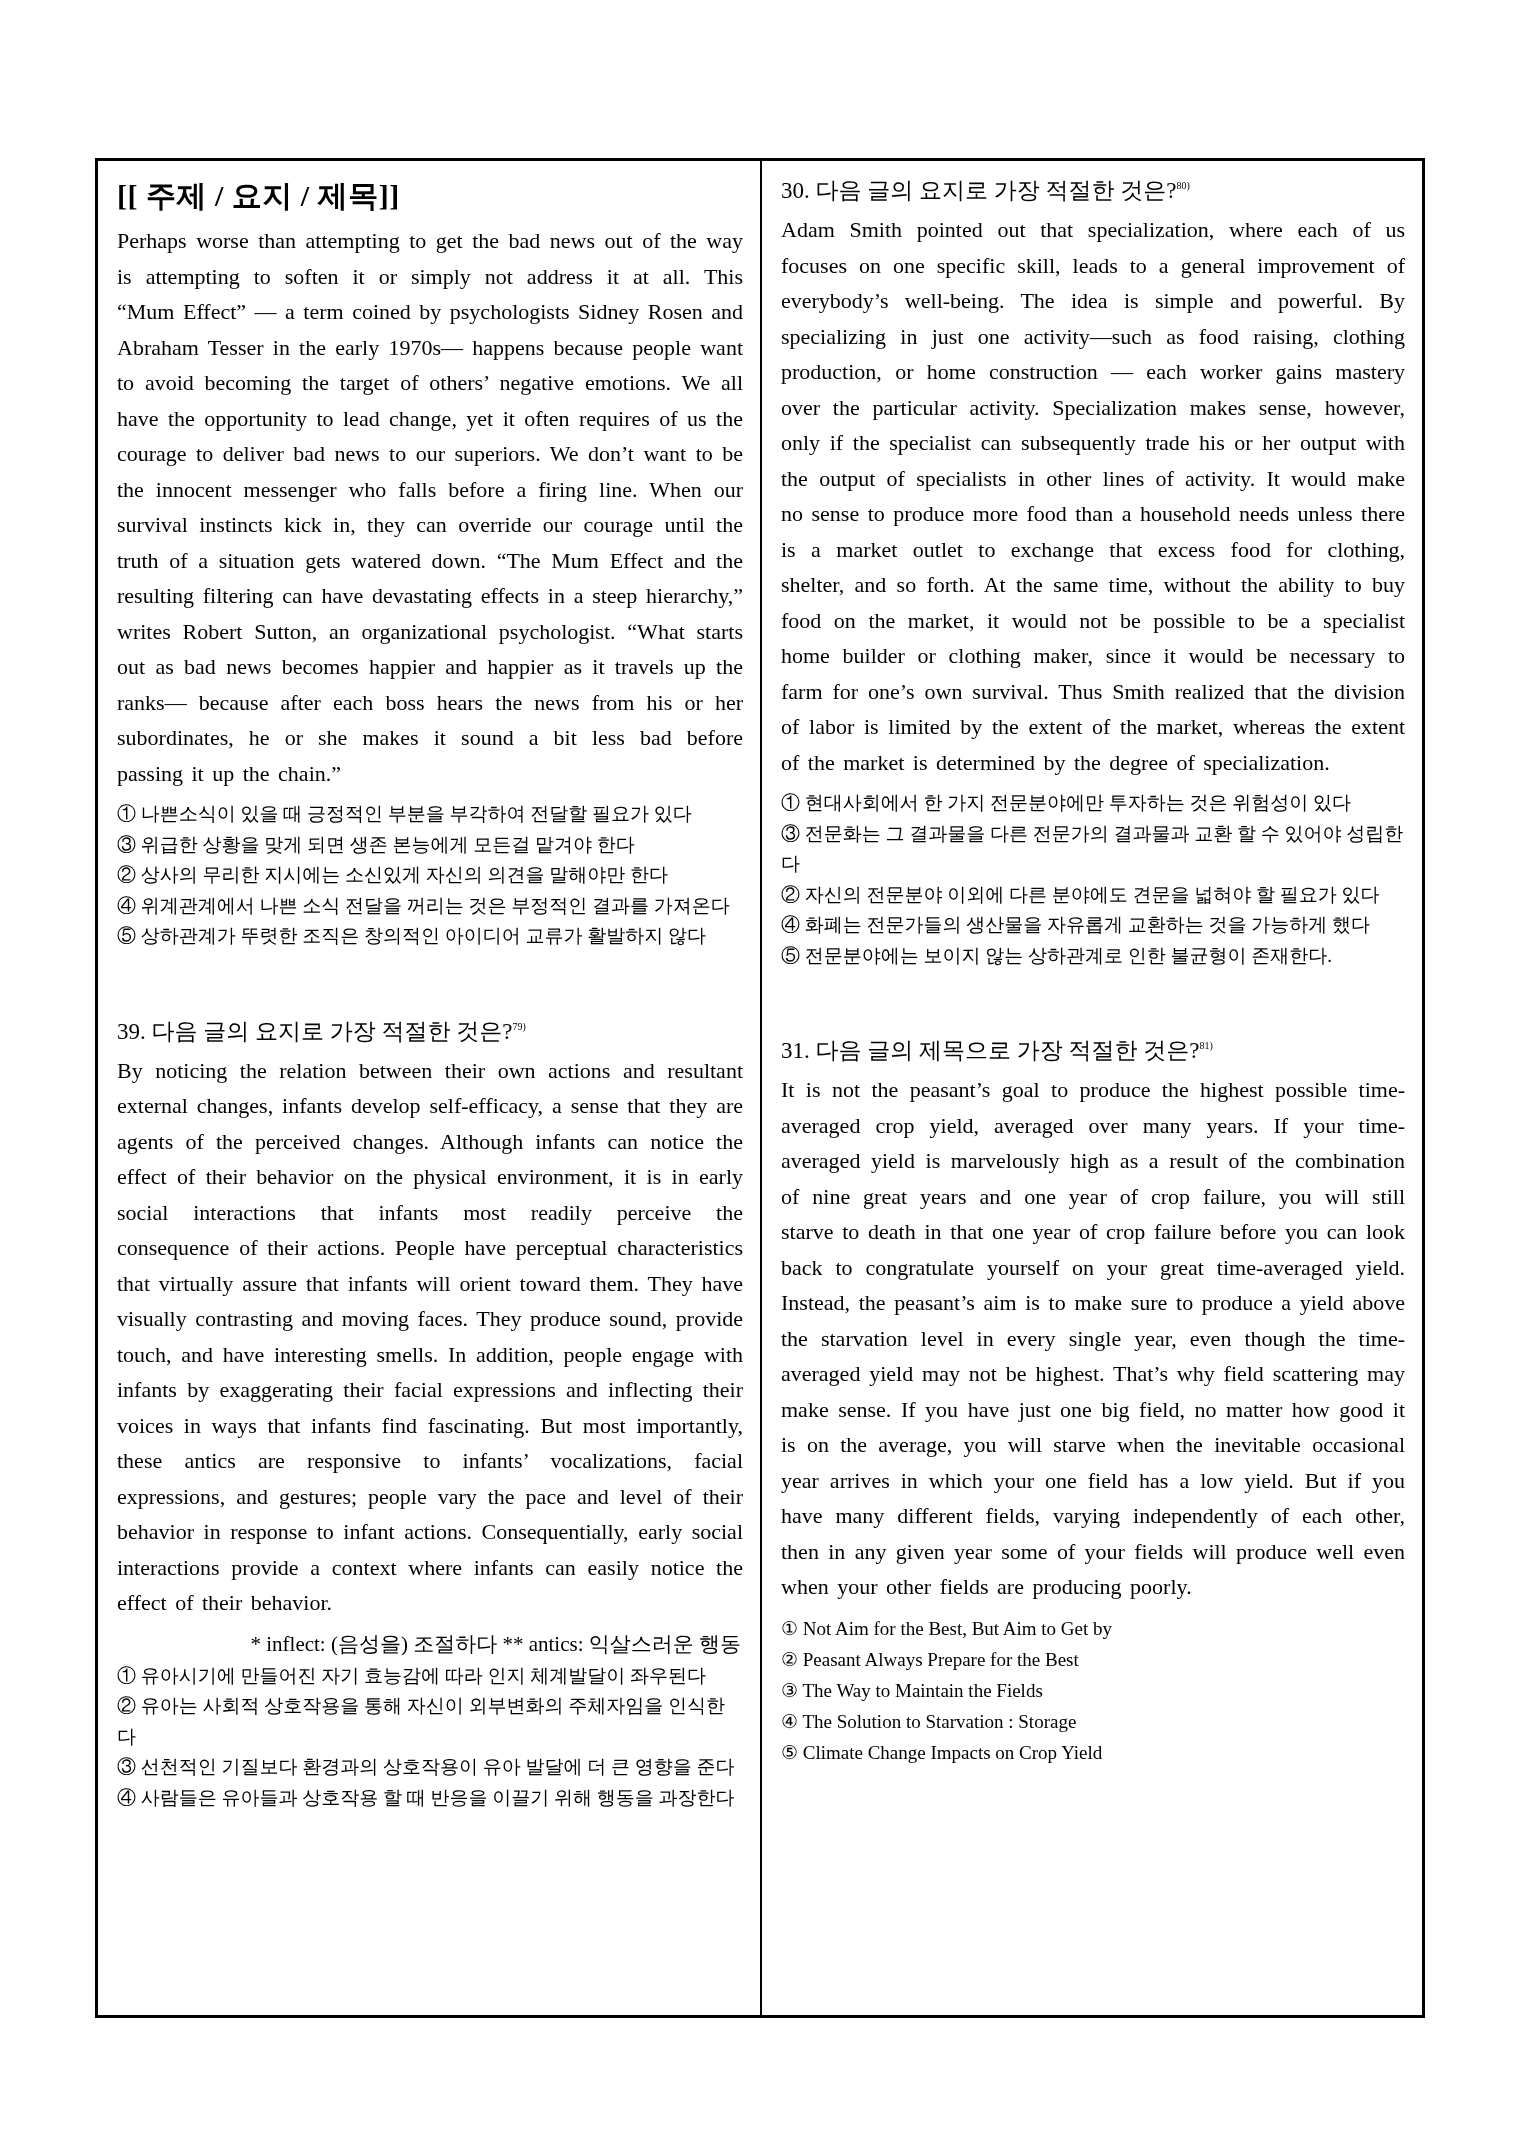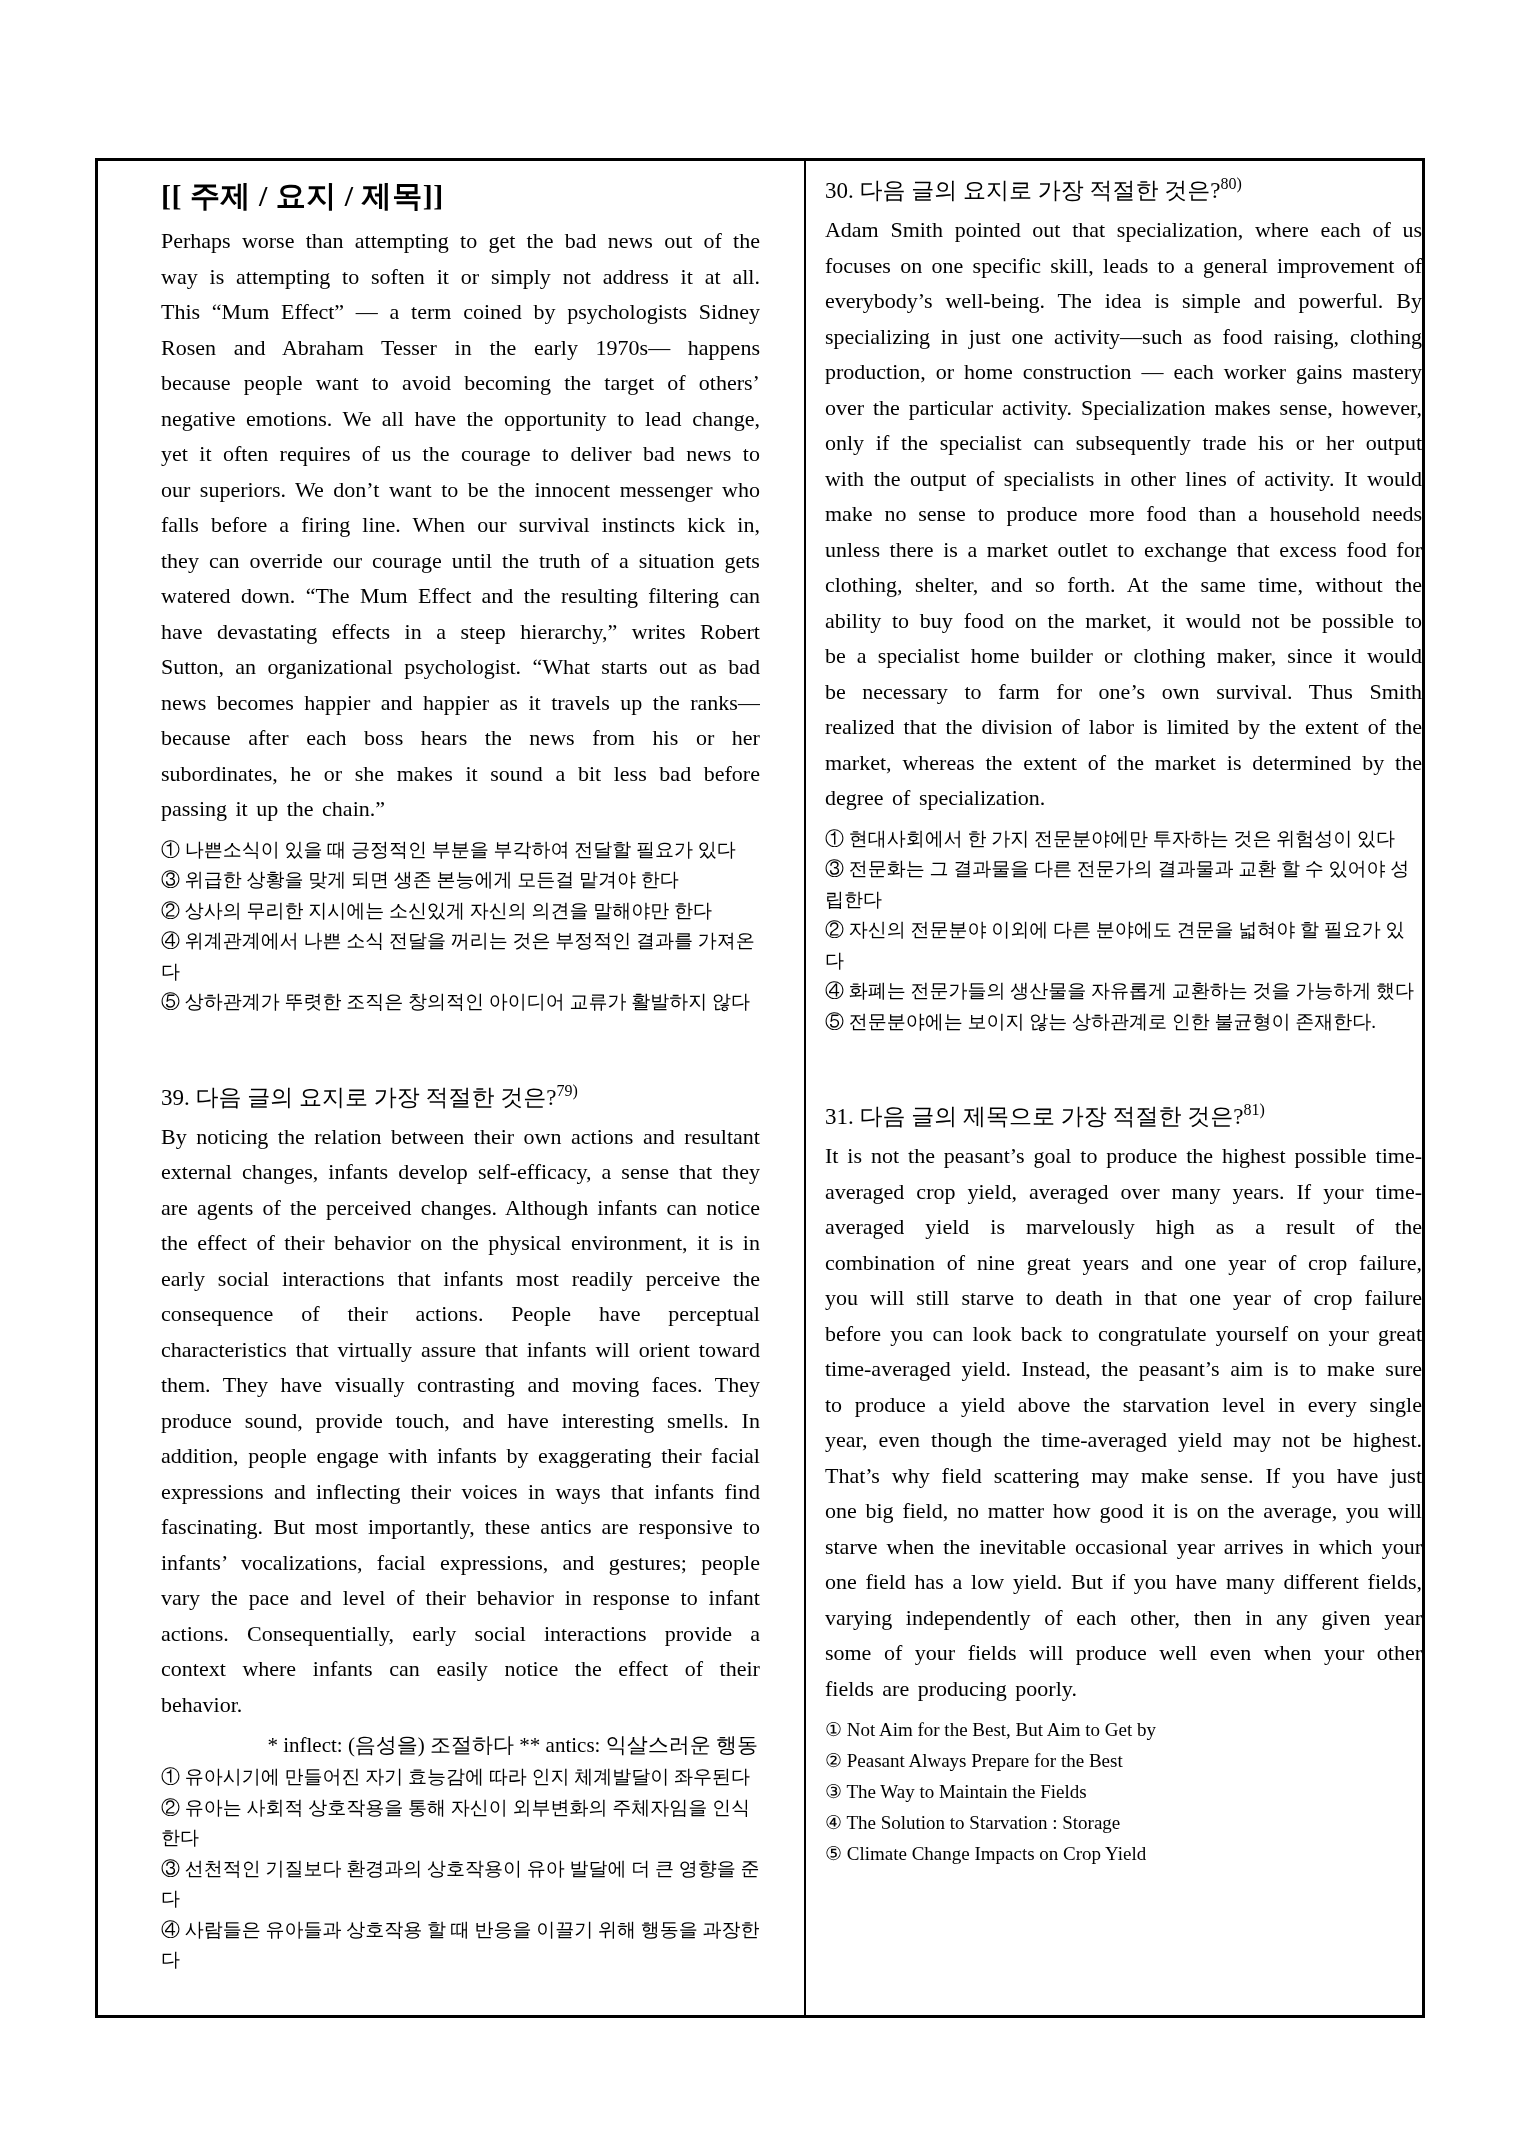--- a/index.html
+++ b/index.html
@@ -13,41 +13,40 @@
   .sheet {
     position:absolute;
     left:95px; top:158px;
     width:1330px; height:1860px;
     border:3px solid #000;
     display:flex;
     background:#fff;
   }
   .col {
     flex:1 1 50%;
-    padding:10px 0 0 19px;
+    padding:10px 17px 0 19px;
     overflow:hidden;
-    margin-left:44px;
   }
   .col-right { border-left:2px solid #000; }
 
   .section-header {
     font-size:30px;
     font-weight:bold;
     line-height:42px;
     letter-spacing:0.5px;
     margin:4px 0 6px 0;
   }
   .q-header {
     font-size:23px;
     line-height:36px;
     margin-top:2px;
     white-space:nowrap;
   }
   .q-header sup {
-    font-size:16px;
+    font-size:10px;
     vertical-align:super;
     line-height:0;
   }
   .passage {
     font-size:22px;
     line-height:35.5px;
     text-align:justify;
     word-spacing:3px;
     margin:3px 0 8px 0;
   }

